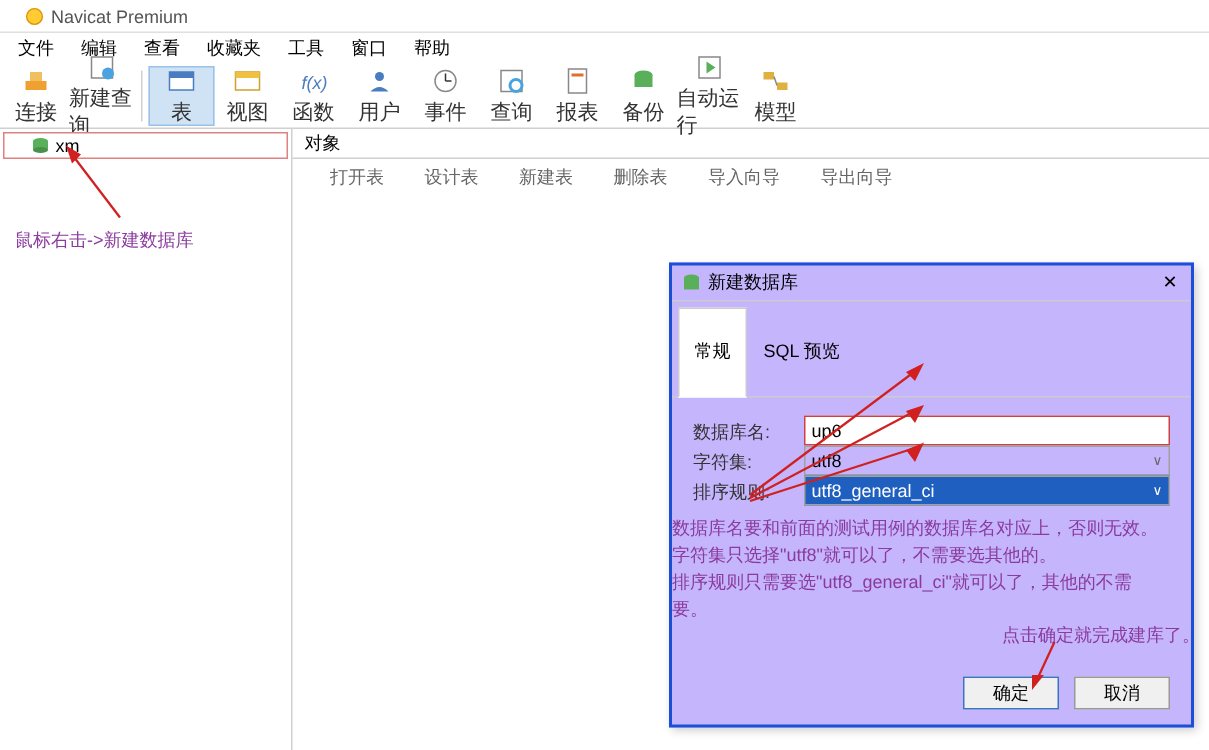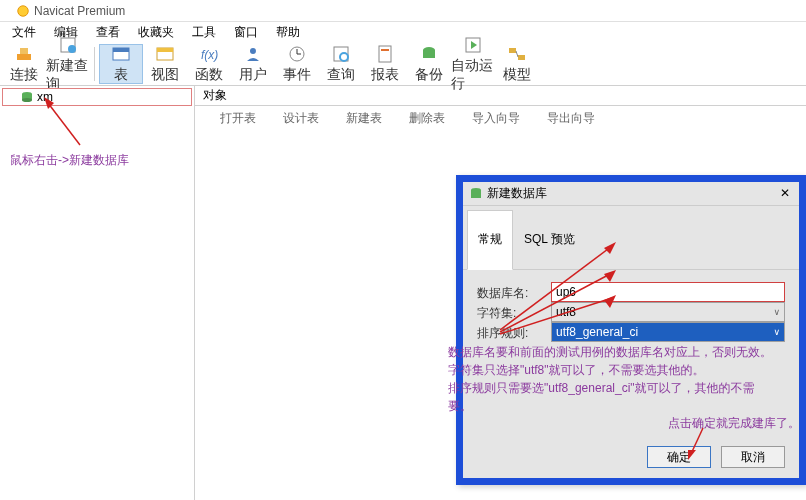--- a/index.html
+++ b/index.html
@@ -19,21 +19,21 @@
 .sidebar{width:195px;border-right:1px solid #d0d0d0}
 .conn{border:1px solid #e08080;background:#fff;margin:2px;padding:1px 18px;display:flex;align-items:center;gap:4px}
 .conn .db-ico{width:12px;height:12px}
 .content{flex:1;position:relative}
 .tabbar{height:20px;border-bottom:1px solid #d0d0d0;display:flex;align-items:center;padding-left:8px}
 .subtool{height:24px;display:flex;align-items:center;gap:12px;padding:2px 10px;color:#666}
 .subtool span{cursor:pointer;display:flex;align-items:center;gap:3px}
 .subtool .sico{width:12px;height:12px;display:inline-block}
 .anno{position:absolute;color:#8b3a9e;font-size:12px;pointer-events:none}
 .arrow{position:absolute;pointer-events:none}
-.dialog{position:absolute;left:456px;top:175px;width:350px;height:310px;background:#e5e5e5;border:7px solid #1d4ed8;box-shadow:2px 2px 6px rgba(0,0,0,0.2)}
+.dialog{position:absolute;left:446px;top:175px;width:350px;height:310px;background:#c4b5fd;border:2px solid #1d4ed8;box-shadow:2px 2px 6px rgba(0,0,0,0.2)}
 .dlg-title{height:24px;border-bottom:1px solid #ccc;display:flex;align-items:center;justify-content:space-between;padding:0 6px}
 .dlg-title .ttl{display:flex;align-items:center;gap:4px}
 .dlg-close{width:16px;height:16px;cursor:pointer;text-align:center;line-height:14px}
 .dlg-tabs{display:flex;border-bottom:1px solid #ccc;padding:4px 4px 0}
 .dlg-tab{padding:20px 10px;border:1px solid transparent;cursor:pointer}
 .dlg-tab.active{border:1px solid #ccc;border-bottom:1px solid #fff;background:#fff;margin-bottom:-1px}
 .dlg-body{padding:12px 14px}
 .frow{display:flex;align-items:flex-end;}
 .frow label{width:74px;color:#333}
 .frow input,.frow select{flex:1;height:20px;border:1px solid #a0a0a0;padding:1px 4px;font-size:12px}

